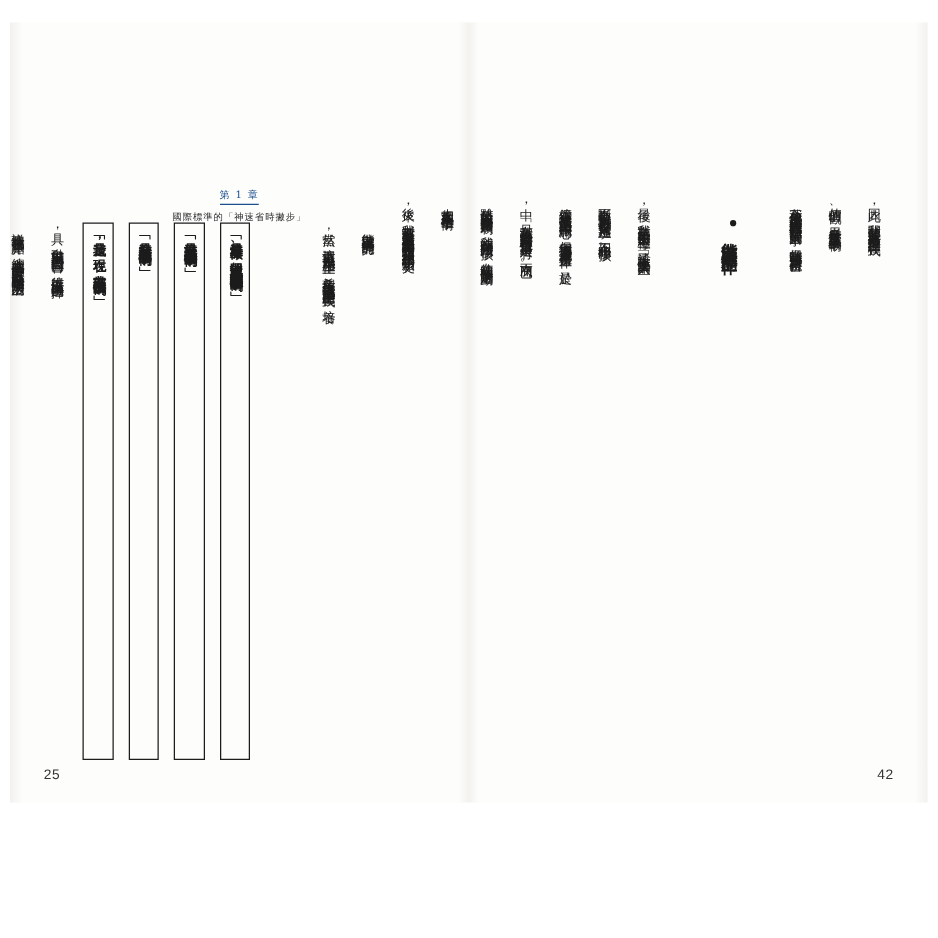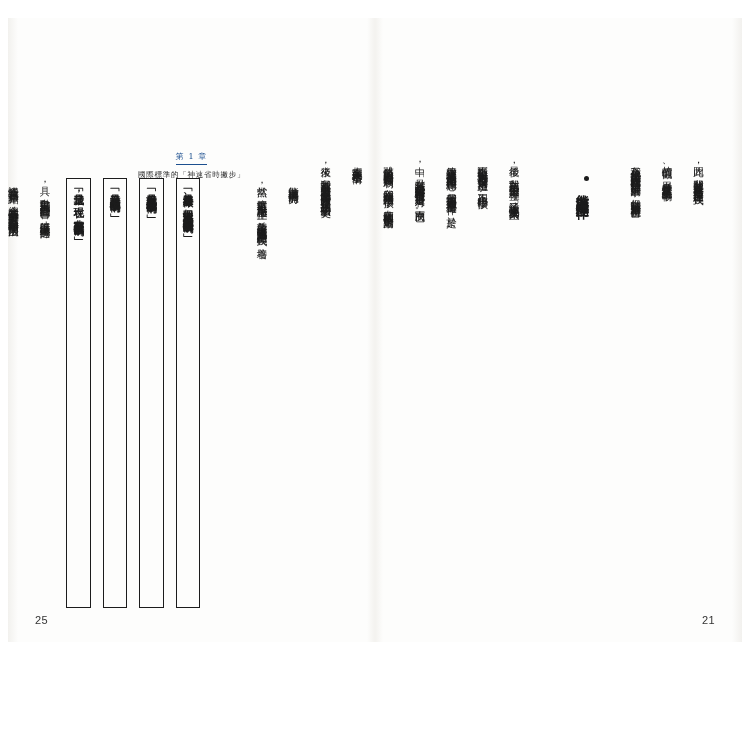--- a/index.html
+++ b/index.html
@@ -201,21 +201,21 @@
         <div class="vtext">雖然公司的專案進行得相當順利，我卻沒時間陪伴三個小孩，在幼稚園的親子遠足活動</div>
         <div class="vtext">中，「只有我家小孩沒有家長同行」這種情形還不是只有一、兩次而已。</div>
         <div class="vtext">儘管在經濟大幅成長的上海工作得很開心，但我們夫妻倆連假日都在拼命工作，於是</div>
         <div class="vtext">不斷爭執把責對方「都怪你整天只知道上班，不用心陪伴小孩」。</div>
         <div class="vtext">最後，我對自己的人生失去了主導權，遠離了「充實快樂的人生」。</div>
         <div class="vtext" style="margin-left:90px;"></div>
         <div class="vtext">我至今依然覺得與工作投入時間和熱情是一件很美好的事，但當時我必須重新審視自己</div>
         <div class="vtext">的價值觀、思考什麼才是真正重要的事物。</div>
         <div class="vtext">因此，我開發並採取了為自己量身打造的工作模式。</div>
       </div>
-      <div class="folio-right">21</div>
+      <div class="folio-right">42</div>
     </div>
 
     <div class="page-left">
       <div class="chapter-head">
         <div class="chapter-num">第 1 章</div>
         <div class="chapter-sub">國際標準的「神速省時撇步」</div>
       </div>
       <div class="left-body">
 
         <div class="vtext">詳情我會在第三章介紹，總之我在腦海中安裝了可以不斷重新評估時間運用方法的工</div>

